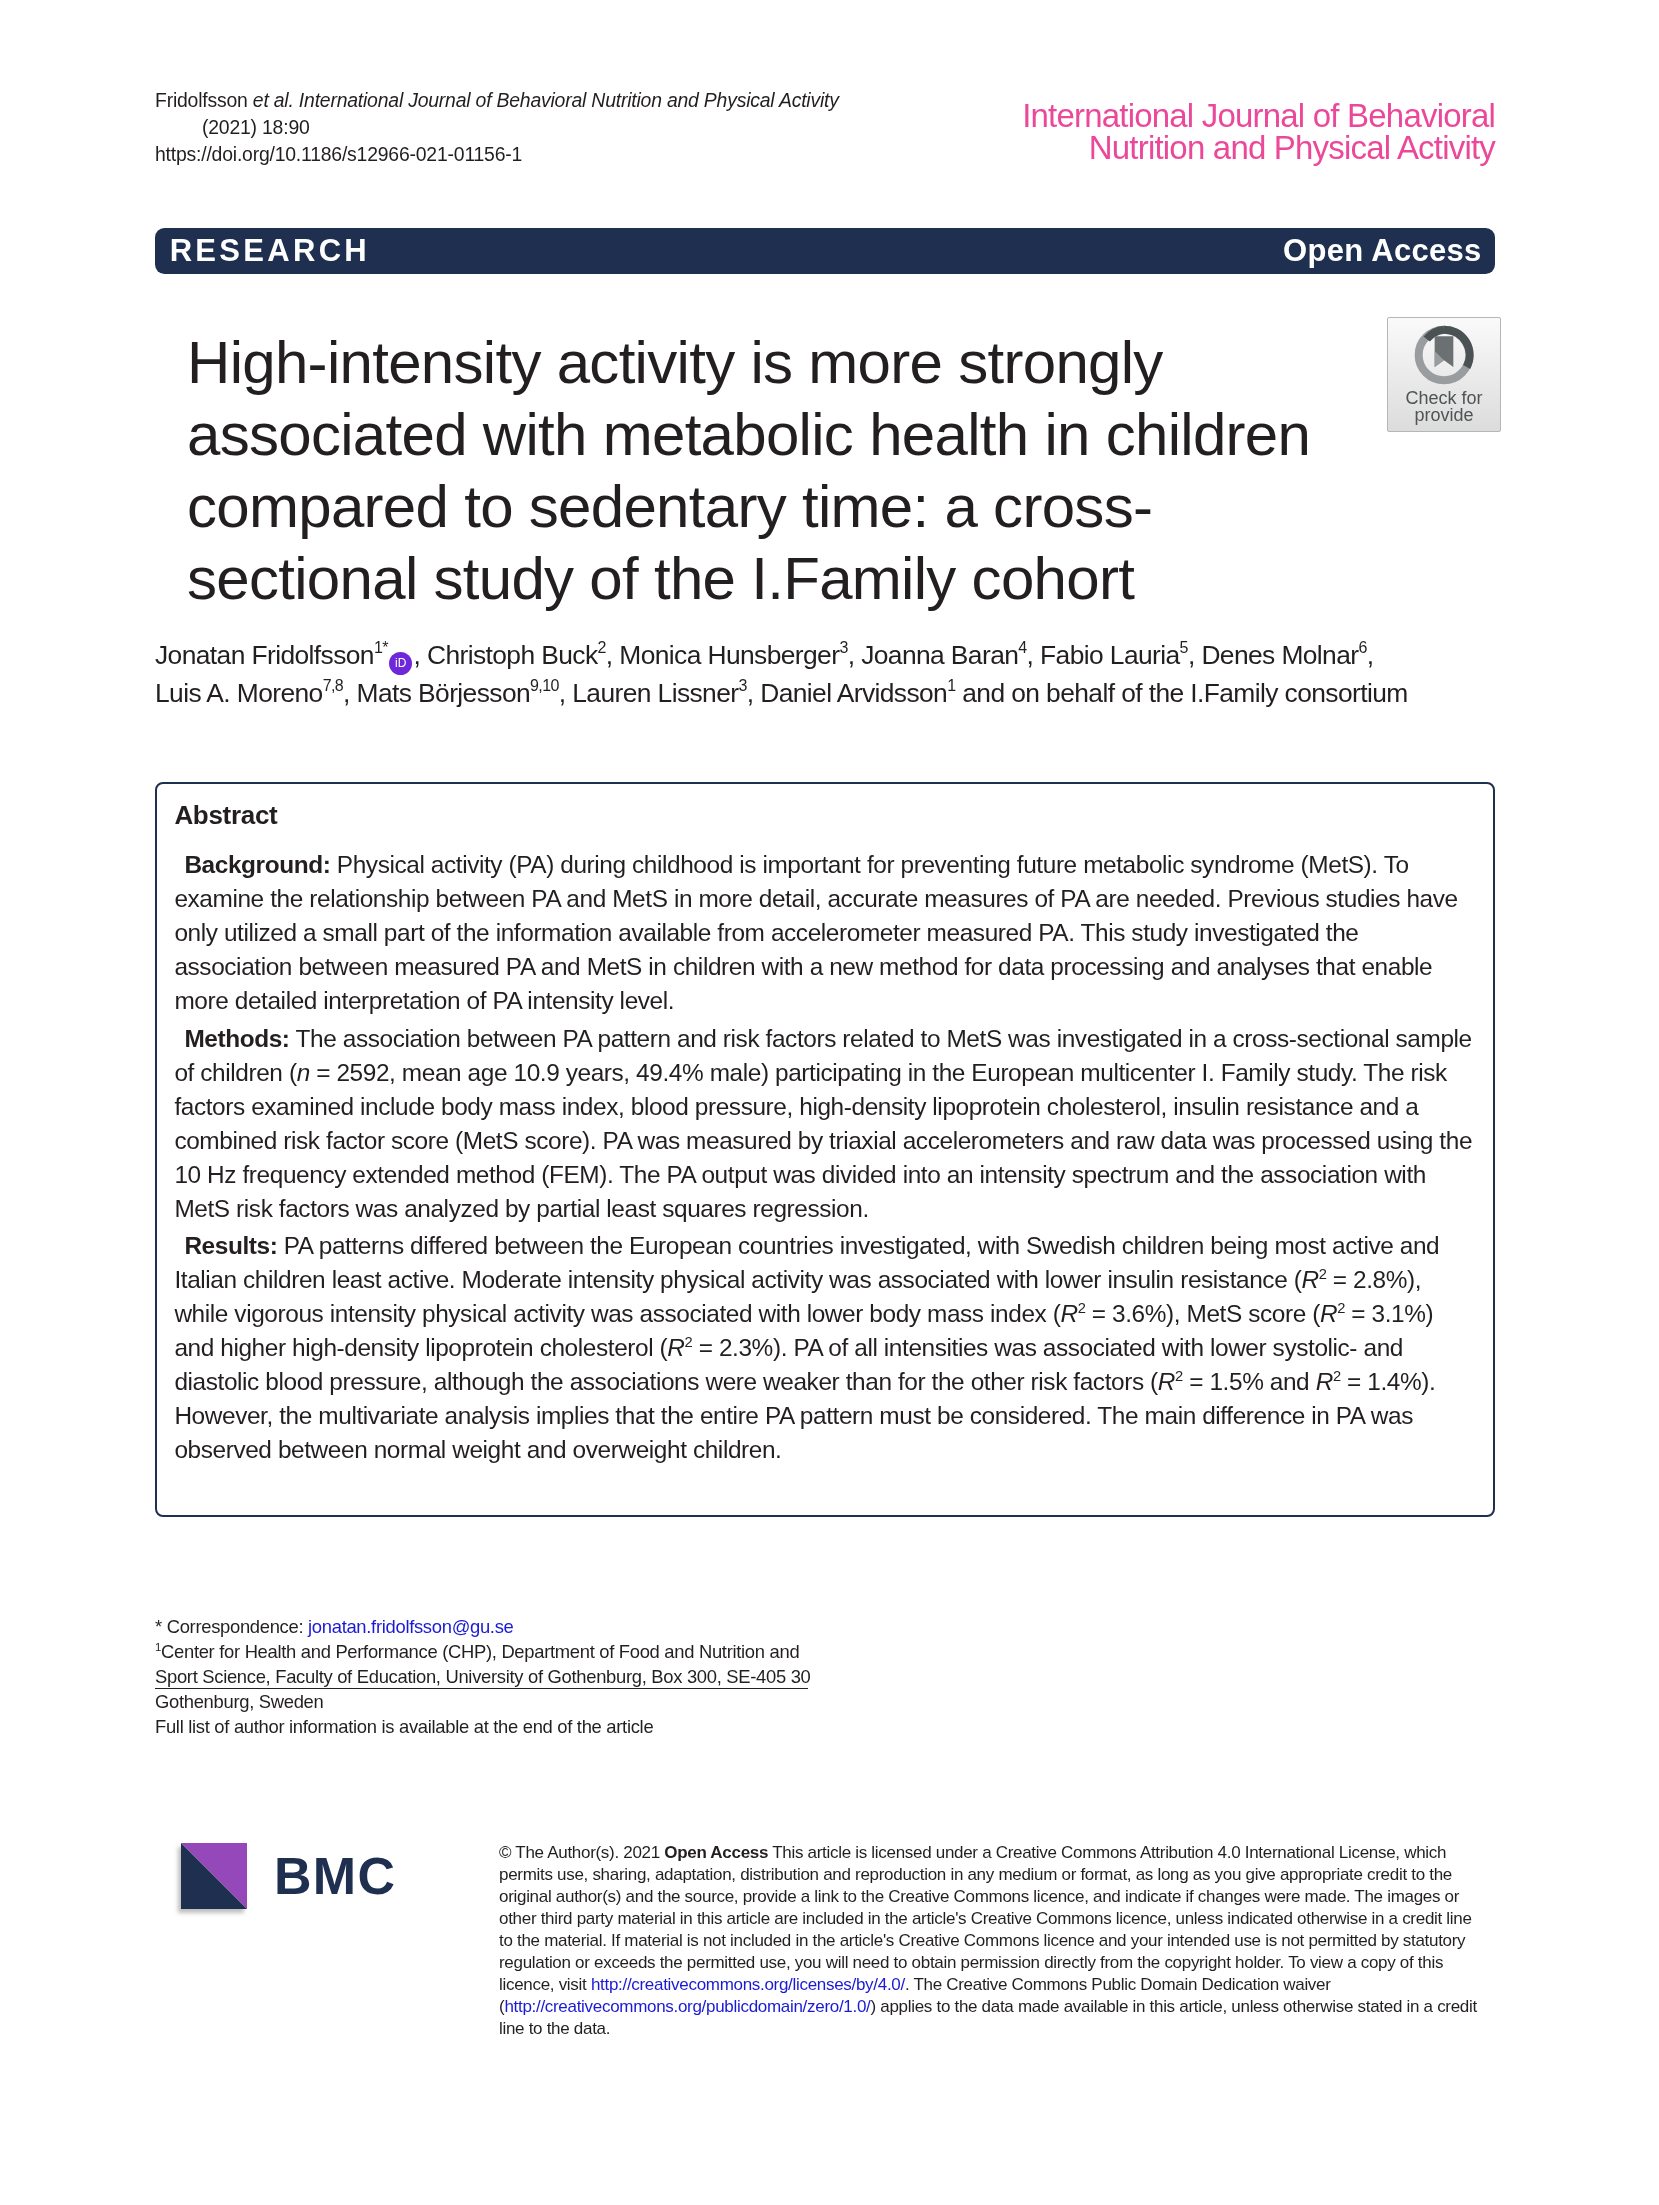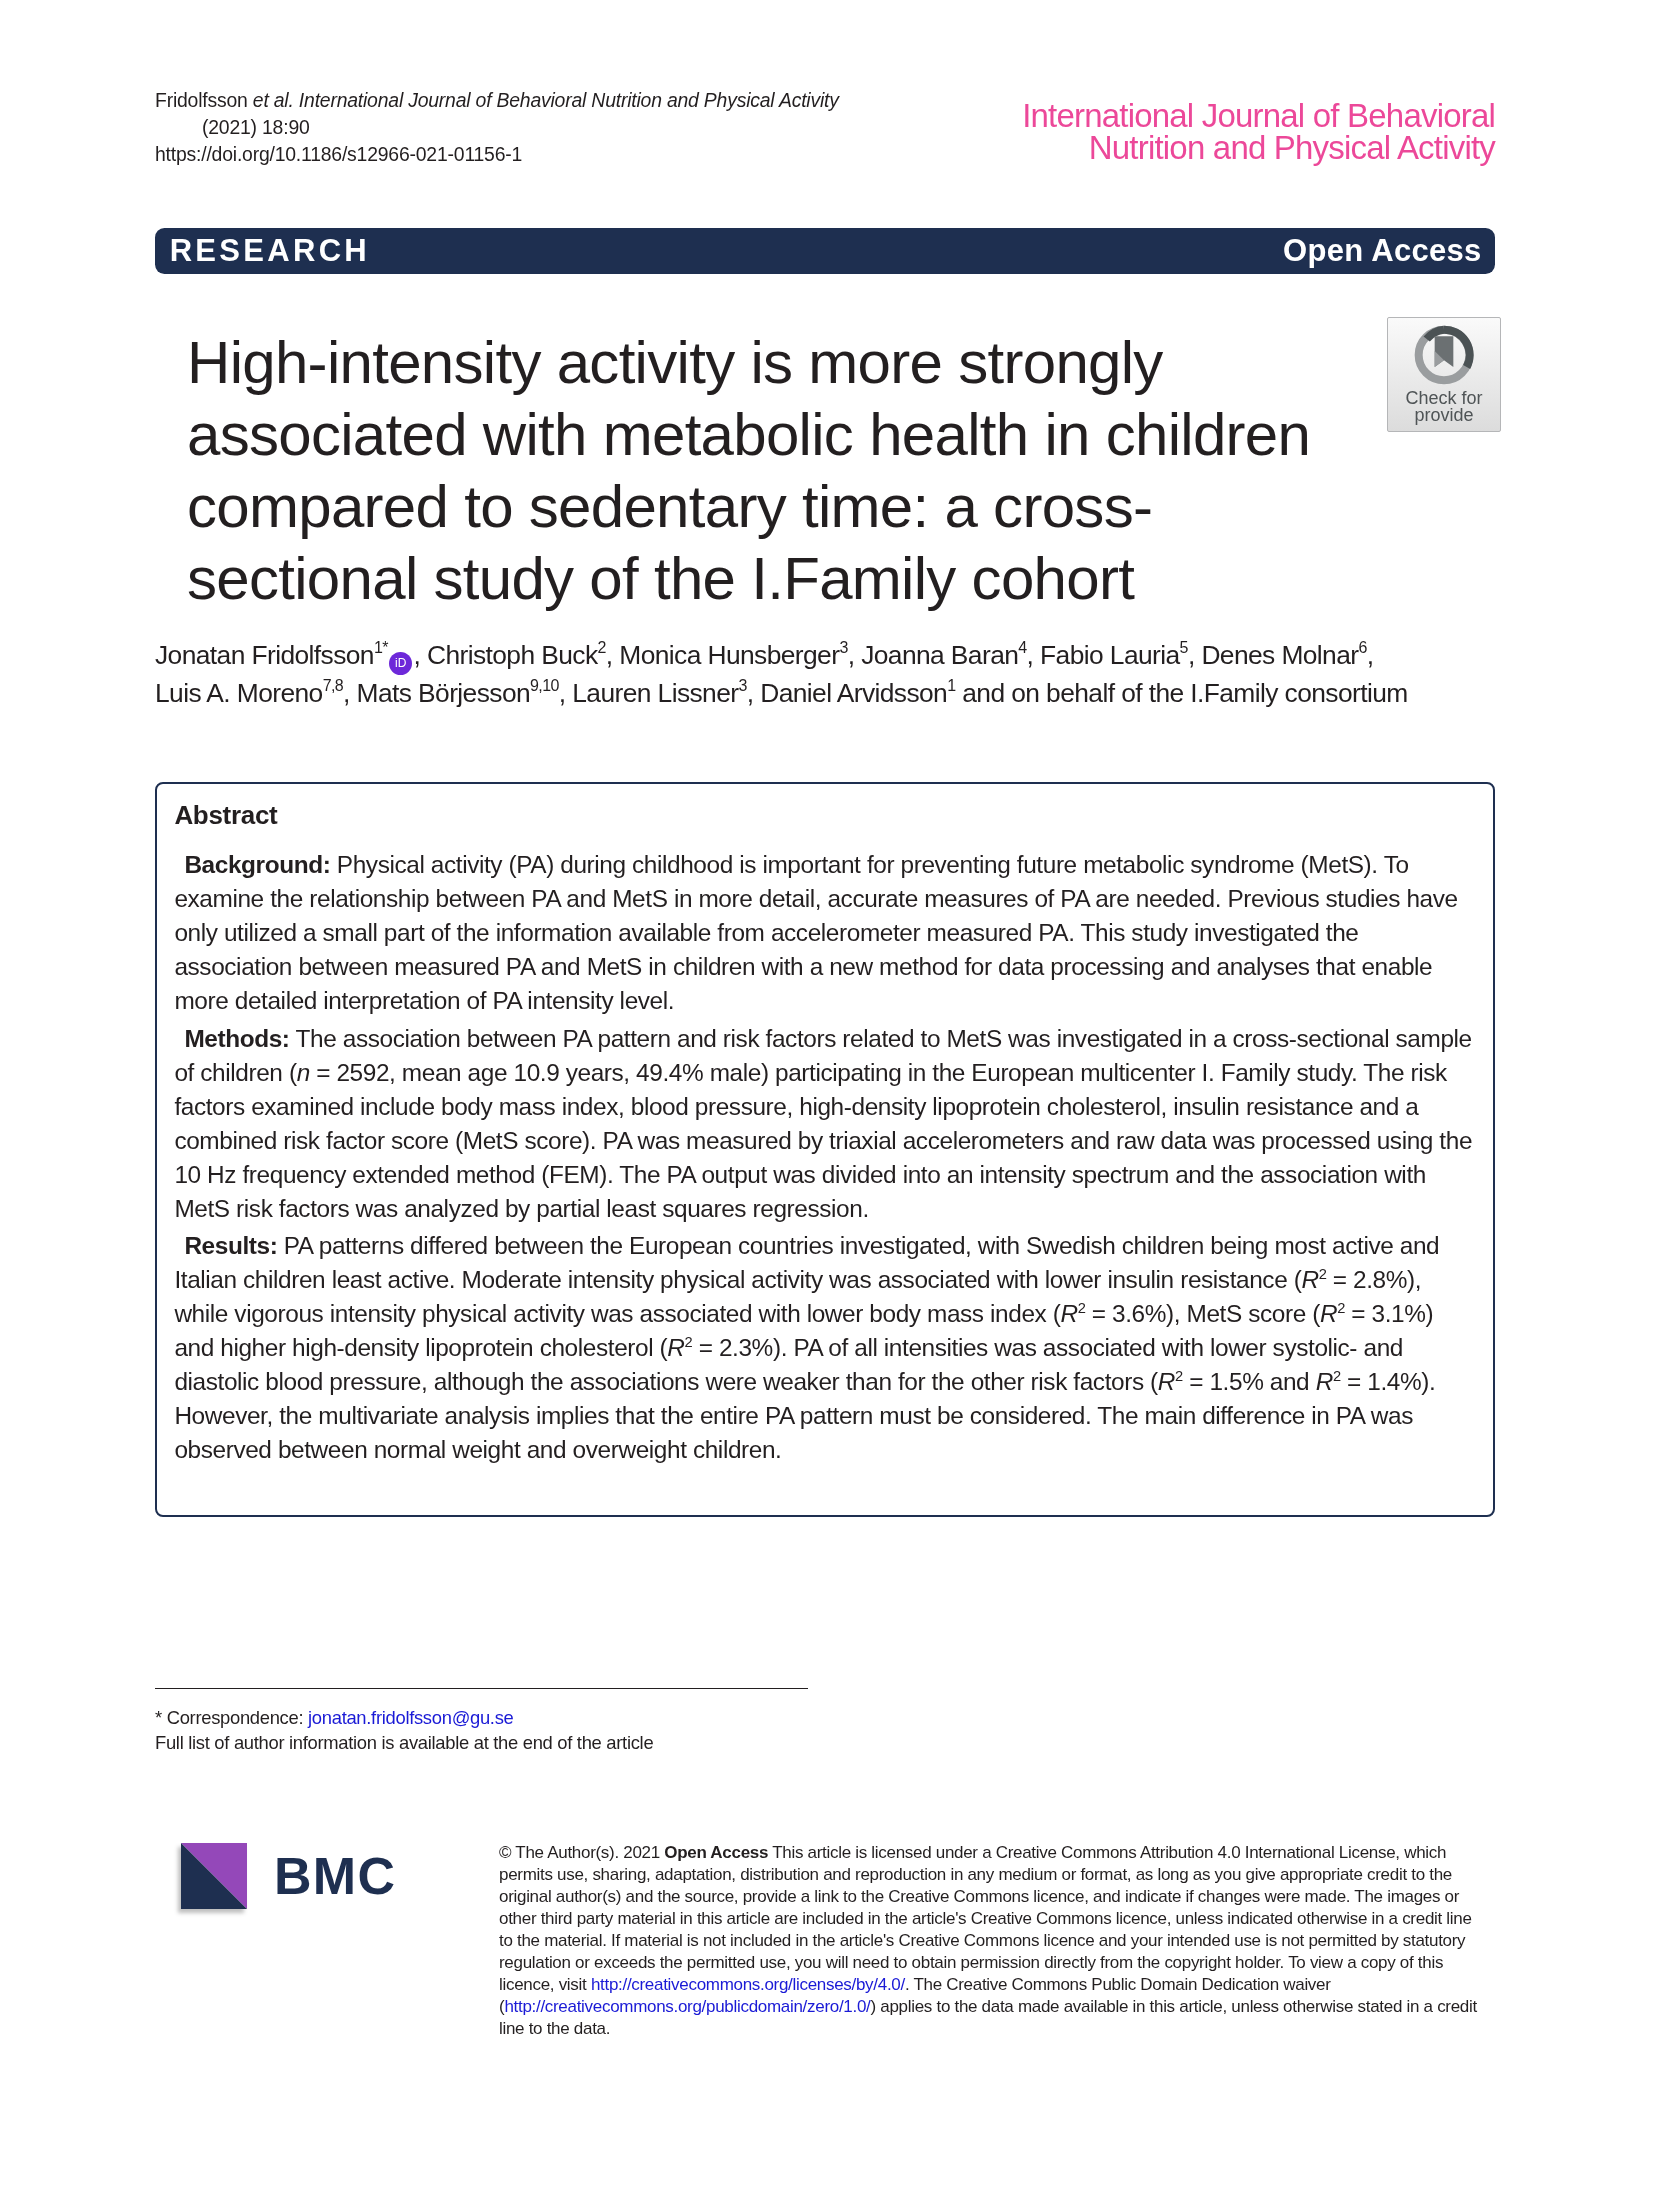--- a/index.html
+++ b/index.html
@@ -27,21 +27,21 @@
   .orcid { display: inline-block; width: 23px; height: 23px; border-radius: 50%; background: #6d28d9; color: #fff; font-size: 12px; font-weight: normal; text-align: center; line-height: 23px; vertical-align: -3.3px; margin: 0 1.3px; letter-spacing: 0; }
 
   .abstract-box { position: absolute; left: 155px; top: 782px; width: 1340px; height: 735px; border: 2px solid #1e2f50; border-radius: 8px; padding: 16px 19px 0 17.4px; }
   .abstract-box h2 { font-size: 26px; font-weight: bold; color: #231f20; margin-bottom: 17.4px; letter-spacing: -0.3px; }
   .abs-para { font-size: 24.4px; line-height: 34px; color: #231f20; letter-spacing: -0.4px; margin-bottom: 3.3px; }
   .abs-para b { font-weight: bold; margin-left: 10px; }
   .abs-para i { font-style: italic; }
   .abs-para sup { font-size: 14.7px; line-height: 0; vertical-align: 9.4px; }
 
   .fn-rule { position: absolute; left: 155px; top: 1688px; width: 653px; height: 1.3px; background: #231f20; }
-  .footnotes { position: absolute; left: 155px; top: 1705px; font-size: 18.4px; line-height: 25px; color: #231f20; letter-spacing: -0.3px; width: 663px; }
+  .footnotes { position: absolute; left: 155px; top: 1614px; font-size: 18.4px; line-height: 25px; color: #231f20; letter-spacing: -0.3px; width: 663px; }
   .footnotes a { color: #1a1ad6; text-decoration: none; }
   .footnotes sup { font-size: 11.4px; line-height: 0; vertical-align: 6.7px; }
 
   .bmc-logo { position: absolute; left: 181px; top: 1839px; width: 281px; height: 74px; display: flex; align-items: center; }
   .bmc-square { width: 66px; height: 66px; position: relative; box-shadow: -2.7px 4px 4px rgba(0,0,0,0.25); }
   .bmc-text { font-size: 52px; font-weight: bold; color: #1e2f50; margin-left: 27px; letter-spacing: 1.3px; line-height: 74px; font-family: "Liberation Sans", sans-serif; }
 
   .license { position: absolute; left: 499px; top: 1842px; width: 984px; font-size: 17px; line-height: 22px; color: #231f20; letter-spacing: -0.3px; }
   .license b { font-weight: bold; }
   .license a { color: #1a1ad6; text-decoration: none; }
@@ -99,20 +99,21 @@
 <div class="abstract-box">
   <h2>Abstract</h2>
   <p class="abs-para"><b>Background:</b><span> Physical activity (PA) during childhood is important for preventing future metabolic syndrome (MetS). To examine the relationship between PA and MetS in more detail, accurate measures of PA are needed. Previous studies have only utilized a small part of the information available from accelerometer measured PA. This study investigated the association between measured PA and MetS in children with a new method for data processing and analyses that enable more detailed interpretation of PA intensity level.</span></p>
   <p class="abs-para"><b>Methods:</b><span> The association between PA pattern and risk factors related to MetS was investigated in a cross-sectional sample of children (</span><i>n</i><span> = 2592, mean age 10.9 years, 49.4% male) participating in the European multicenter I. Family study. The risk factors examined include body mass index, blood pressure, high-density lipoprotein cholesterol, insulin resistance and a combined risk factor score (MetS score). PA was measured by triaxial accelerometers and raw data was processed using the 10 Hz frequency extended method (FEM). The PA output was divided into an intensity spectrum and the association with MetS risk factors was analyzed by partial least squares regression.</span></p>
   <p class="abs-para"><b>Results:</b><span> PA patterns differed between the European countries investigated, with Swedish children being most active and Italian children least active. Moderate intensity physical activity was associated with lower insulin resistance (</span><i>R</i><sup>2</sup><span> = 2.8%), while vigorous intensity physical activity was associated with lower body mass index (</span><i>R</i><sup>2</sup><span> = 3.6%), MetS score (</span><i>R</i><sup>2</sup><span> = 3.1%) and higher high-density lipoprotein cholesterol (</span><i>R</i><sup>2</sup><span> = 2.3%). PA of all intensities was associated with lower systolic- and diastolic blood pressure, although the associations were weaker than for the other risk factors (</span><i>R</i><sup>2</sup><span> = 1.5% and </span><i>R</i><sup>2</sup><span> = 1.4%). However, the multivariate analysis implies that the entire PA pattern must be considered. The main difference in PA was observed between normal weight and overweight children.</span></p>
 </div>
 
 <div class="fn-rule"></div>
 <div class="footnotes">
   <div><span>* Correspondence: </span><a>jonatan.fridolfsson@gu.se</a></div>
+  <div><sup>1</sup><span>Center for Health and Performance (CHP), Department of Food and Nutrition and Sport Science, Faculty of Education, University of Gothenburg, Box 300, SE-405 30 Gothenburg, Sweden</span></div>
   <div>Full list of author information is available at the end of the article</div>
 </div>
 
 <div class="bmc-logo">
   <div class="bmc-square">
     <svg width="66" height="66" viewBox="0 0 98 98">
       <polygon points="0,0 98,0 98,98" fill="#9448b9"></polygon>
       <polygon points="0,0 98,98 0,98" fill="#1e2f50"></polygon>
     </svg>
   </div>

